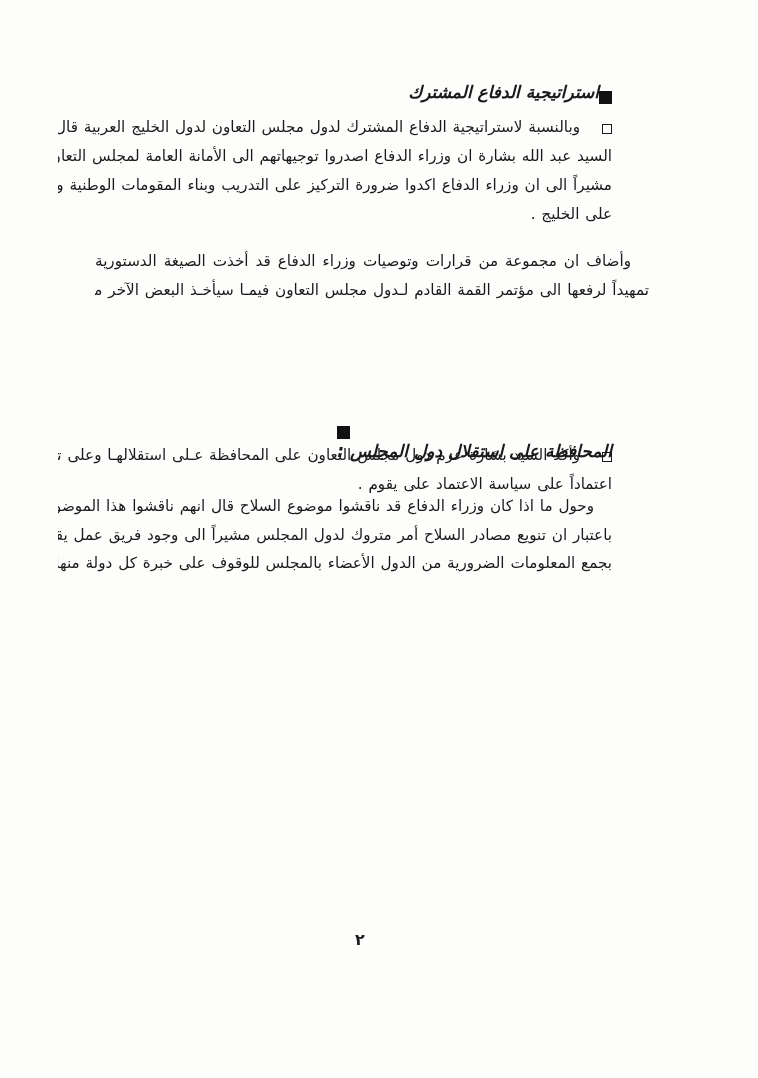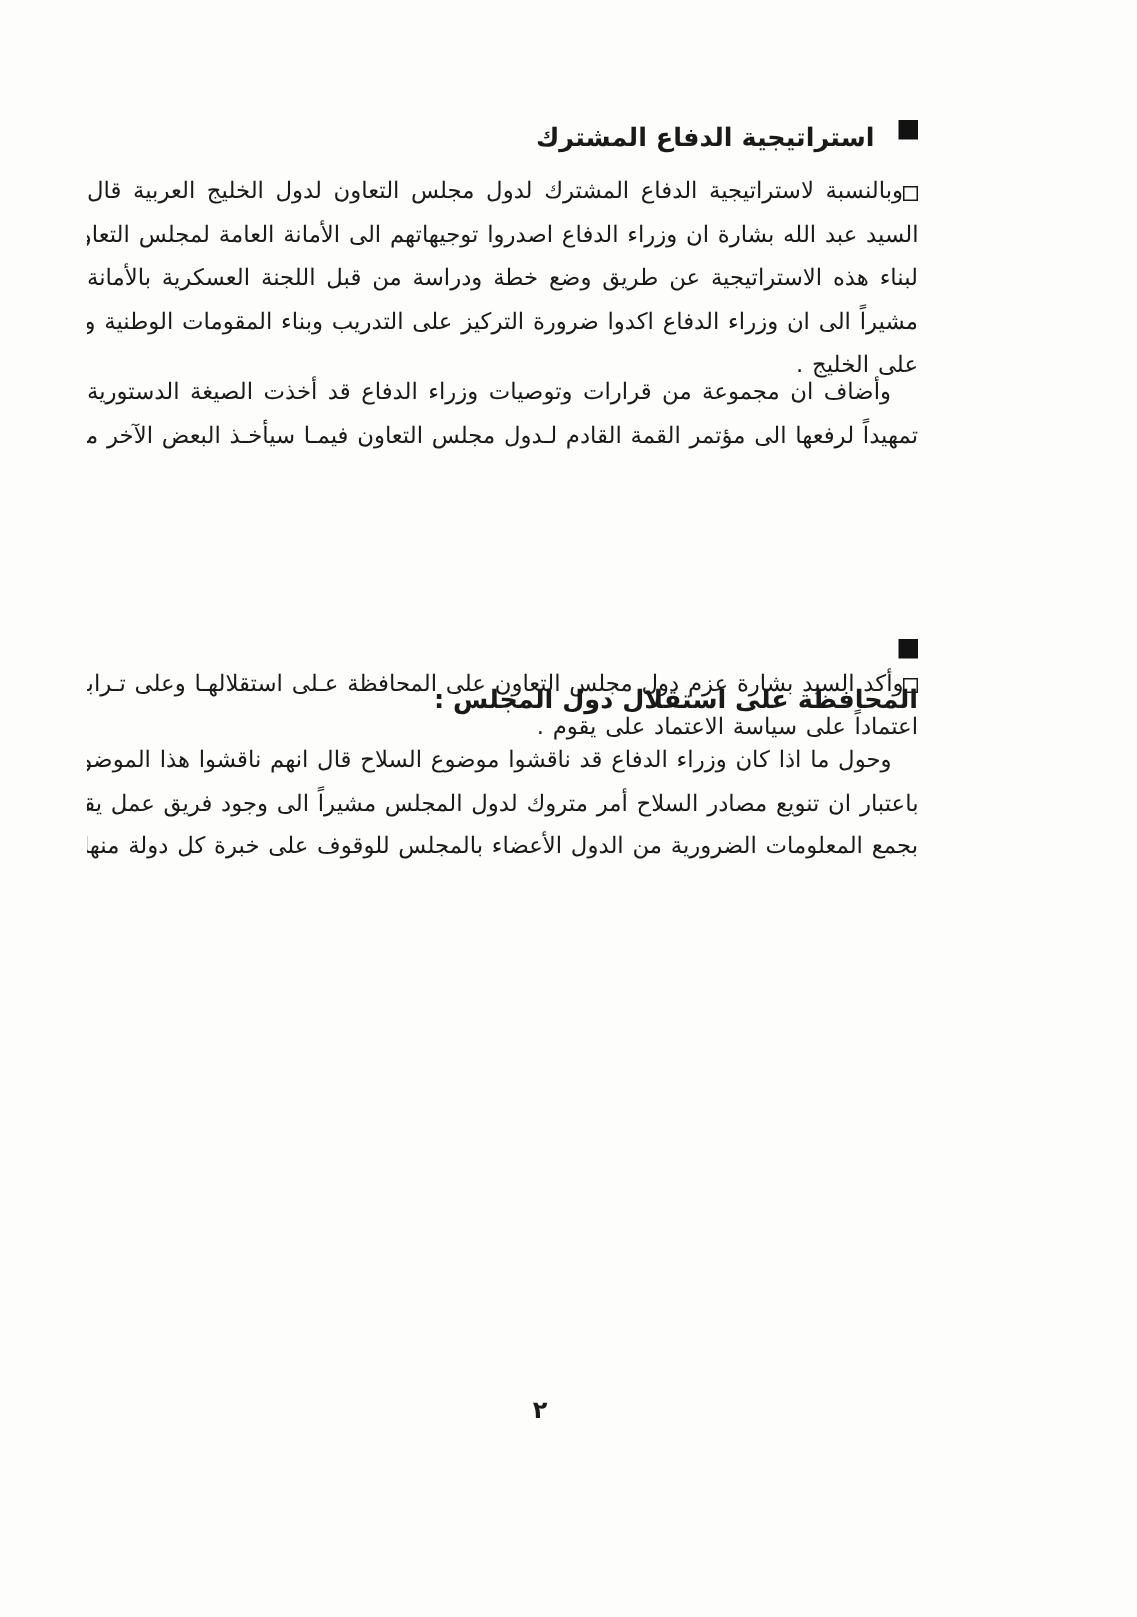--- a/index.html
+++ b/index.html
@@ -13,26 +13,26 @@
     color: #1a1a1a;
     font-family: "DejaVu Sans", sans-serif;
     overflow: hidden;
     direction: rtl;
   }
   .heading {
     position: absolute;
     right: 146px;
     display: flex;
     direction: rtl;
-    align-items: flex-start;
-    gap: 16px;
+    align-items: flex-end;
     font-weight: bold;
     font-size: 17px;
     line-height: 24px;
     white-space: nowrap;
+    font-style: italic;
   }
   .sq-filled {
     width: 13px; height: 13px;
     background: #121212;
     flex: 0 0 auto;
   }
   .sq-hollow {
     width: 10px; height: 10px;
     border: 1.5px solid #1a1a1a;
     background: transparent;
@@ -56,21 +56,21 @@
     overflow: hidden;
     white-space: nowrap;
   }
   .para.tight .ln { height: 28.5px; }
   .ln.last { text-align: right; text-align-last: right; }
   .ln.indent { padding-right: 18px; }
   .brow {
     display: flex;
     direction: rtl;
     align-items: center;
-    gap: 0;
+    gap: 22px;
     height: 29px;
   }
   .brow .btext {
     flex: 1;
     text-align: justify;
     text-align-last: justify;
     overflow: hidden;
     white-space: nowrap;
   }
   .page-number {
@@ -93,26 +93,25 @@
     <span class="sq-filled"></span>
     <span>استراتيجية الدفاع المشترك</span>
   </div>
 
   <div class="para" style="top: 113px;">
     <div class="brow">
       <span class="sq-hollow"></span>
       <span class="btext">وبالنسبة لاستراتيجية الدفاع المشترك لدول مجلس التعاون لدول الخليج العربية قال</span>
     </div>
     <div class="ln">السيد عبد الله بشارة ان وزراء الدفاع اصدروا توجيهاتهم الى الأمانة العامة لمجلس التعاون</div>
-    <div class="ln">لبناء هذه الاستراتيجية عن طريق وضع خطة ودراسة من قبل اللجنة العسكرية بالأمانة</div>
     <div class="ln">مشيراً الى ان وزراء الدفاع اكدوا ضرورة التركيز على التدريب وبناء المقومات الوطنية والاعتماد</div>
     <div class="ln last">على الخليج .</div>
   </div>
 
-  <div class="para" style="top: 247px;">
+  <div class="para" style="top: 247px; margin-left: 37px;">
     <div class="ln indent">وأضاف ان مجموعة من قرارات وتوصيات وزراء الدفاع قد أخذت الصيغة الدستورية</div>
     <div class="ln">تمهيداً لرفعها الى مؤتمر القمة القادم لـدول مجلس التعاون فيمـا سيأخـذ البعض الآخر من</div>
   </div>
 
   <div class="heading" style="top: 426px; flex-direction: column;">
     <span class="sq-filled"></span>
     <span>المحافظة على استقلال دول المجلس :</span>
   </div>
 
   <div class="para" style="top: 441px;">

